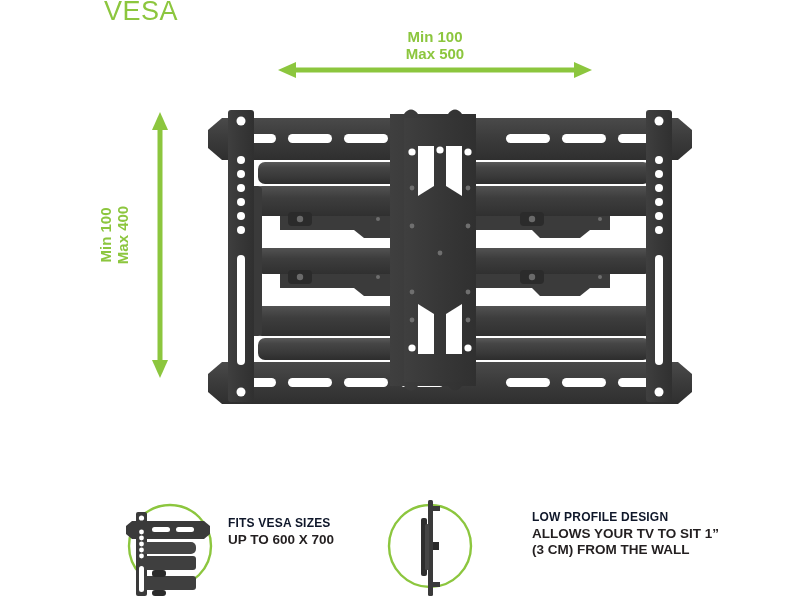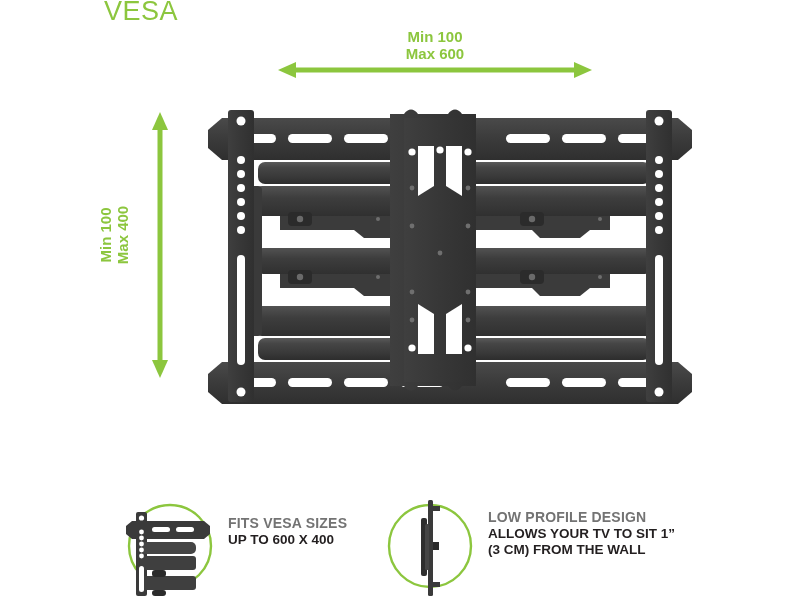--- a/index.html
+++ b/index.html
@@ -73,46 +73,46 @@
     position: absolute;
     left: 0; top: 0;
     width: 104px; height: 100px;
   }
   .feature-text {
     position: absolute;
     left: 110px;
     top: 18px;
     width: 200px;
   }
-  #feature-profile .feature-text { top: 12px; width: 200px; }
+  #feature-profile .feature-text { top: 12px; width: 200px; margin-left: 44px; }
 
   .feature-head {
-    color: #737373;
-    font-size: 14px;
+    color: #0f172a;
+    font-size: 12px;
     font-weight: bold;
     letter-spacing: 0.2px;
     line-height: 18px;
     white-space: nowrap;
   }
   .feature-sub {
     color: #231f20;
     font-size: 13.5px;
     font-weight: bold;
     line-height: 16px;
     white-space: nowrap;
   }
 </style>
 </head>
 <body>
 
 <div id="vesa-title">VESA</div>
 
 <div id="top-dim-label">
   <div>Min 100</div>
-  <div>Max 600</div>
+  <div>Max 500</div>
 </div>
 
 <div id="left-dim-label">
   <div>Min 100</div>
   <div>Max 400</div>
 </div>
 
 <svg id="stage" viewBox="0 0 800 600">
   <defs>
     <linearGradient id="railGrad" x1="0" y1="0" x2="0" y2="1">
@@ -311,21 +311,21 @@
       <circle cx="23.5" cy="60" r="2.4"></circle>
       <rect x="21" y="70" width="5" height="26" rx="2.5"></rect>
     </g>
     <g fill="#2b2b2b">
       <rect x="34" y="74" width="14" height="7" rx="3"></rect>
       <rect x="34" y="94" width="14" height="6" rx="3"></rect>
     </g>
   </svg>
   <div class="feature-text">
     <div class="feature-head">FITS VESA SIZES</div>
-    <div class="feature-sub">UP TO 600 X 400</div>
+    <div class="feature-sub">UP TO 600 X 700</div>
   </div>
 </div>
 
 <div class="feature" id="feature-profile">
   <svg class="feature-icon" viewBox="0 0 104 100">
     <circle cx="52" cy="50" r="41" fill="none" stroke="#8CC63E" stroke-width="2.4"></circle>
     <g fill="#3a3a3a">
       <rect x="50" y="4" width="5" height="96" rx="1.5"></rect>
       <rect x="43" y="22" width="6" height="58" rx="2" fill="#2e2e2e"></rect>
       <rect x="47" y="28" width="4" height="46" rx="1.5" fill="#454545"></rect>

